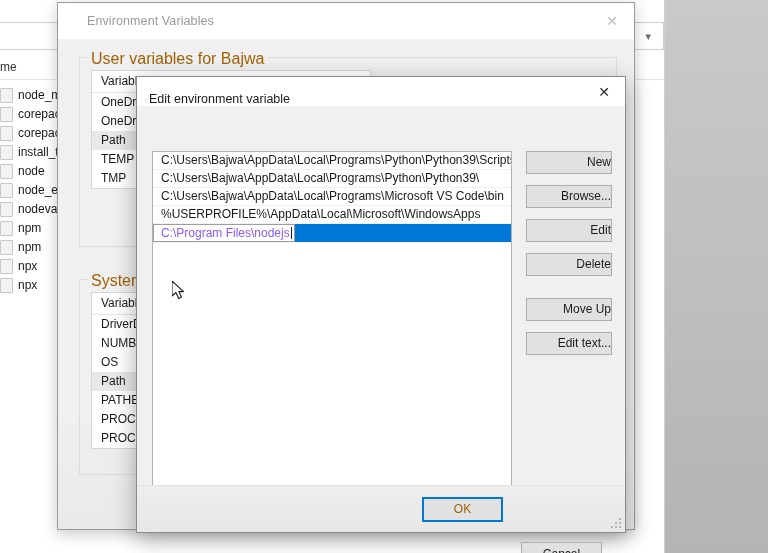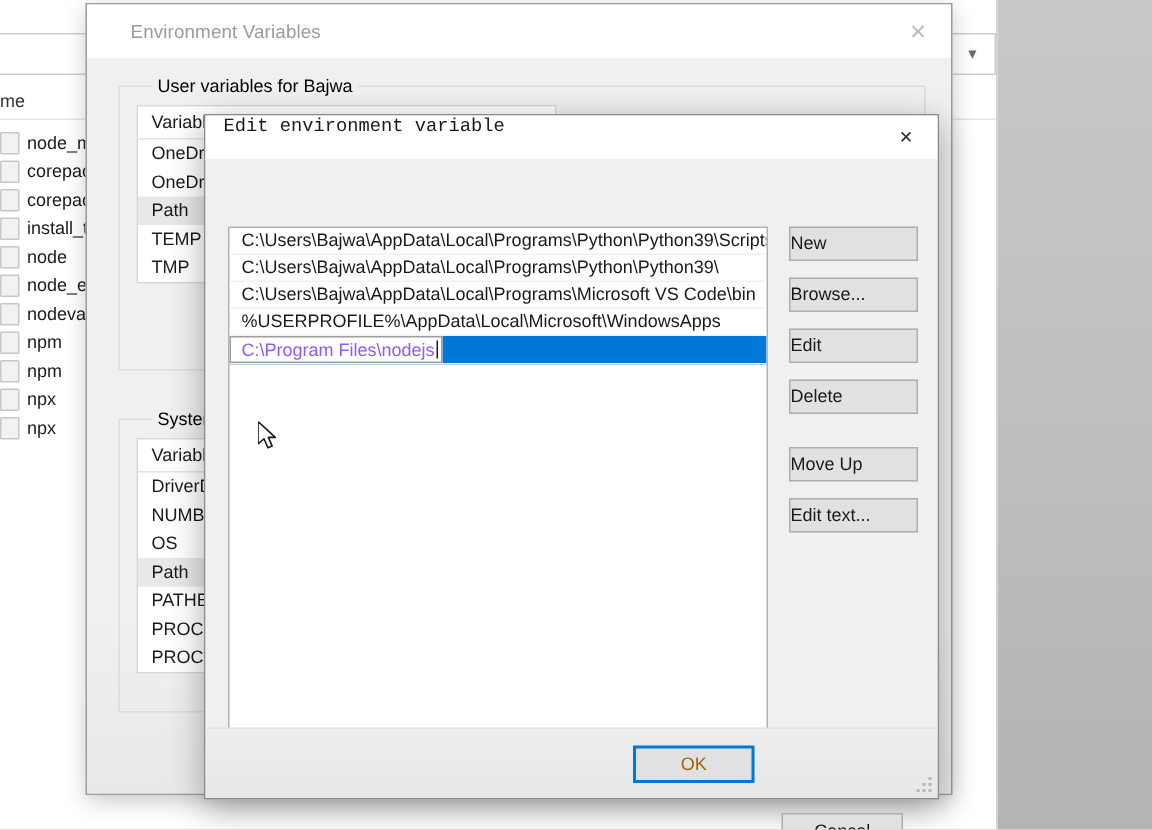--- a/index.html
+++ b/index.html
@@ -153,24 +153,23 @@
     position: absolute;
     border: 1px solid #dcdcdc;
     background: transparent;
   }
   .groupbox > .gb-label {
     position: absolute;
     top: -8px;
     left: 7px;
     background: #f0f0f0;
     padding: 0 4px;
-    font-size: 12px;
-    color: #000000;
+    font-size: 16px;
+    color: #a16207;
     white-space: nowrap;
-    margin-left: 14px;
   }
   .var-table {
     position: absolute;
     left: 11px;
     top: 12px;
     width: 280px;
     background: #ffffff;
     border: 1px solid #d6d6d6;
     box-sizing: border-box;
     overflow: hidden;
@@ -206,23 +205,22 @@
     height: 457px;
     background: #f0f0f0;
     border: 1px solid #8a8a8a;
     box-sizing: border-box;
     box-shadow: 0 6px 22px rgba(0,0,0,0.33);
   }
   #editdlg-titlebar {
     height: 29px;
     background: #ffffff;
     display: flex;
-    align-items: flex-start;
+    align-items: flex-end;
     border-bottom: 1px solid #f4f4f4;
-    font-family: Liberation Mono, monospace;
   }
   #editdlg-title {
     padding-left: 12px;
     font-size: 12.5px;
     color: #1a1a1a;
   }
   #editdlg-close {
     margin-left: auto;
     width: 42px;
     height: 29px;
@@ -309,21 +307,21 @@
     position: absolute;
     left: 389px;
     top: 45px;
     width: 86px;
   }
   .btn {
     display: block;
     width: 86px;
     height: 23px;
     line-height: 21px;
-    text-align: left;
+    text-align: right;
     font-size: 12px;
     color: #1a1a1a;
     background: #e1e1e1;
     border: 1px solid #adadad;
     box-sizing: border-box;
     margin-bottom: 11px;
     user-select: none;
   }
   .btn.gap-big {
     margin-top: 22px;

